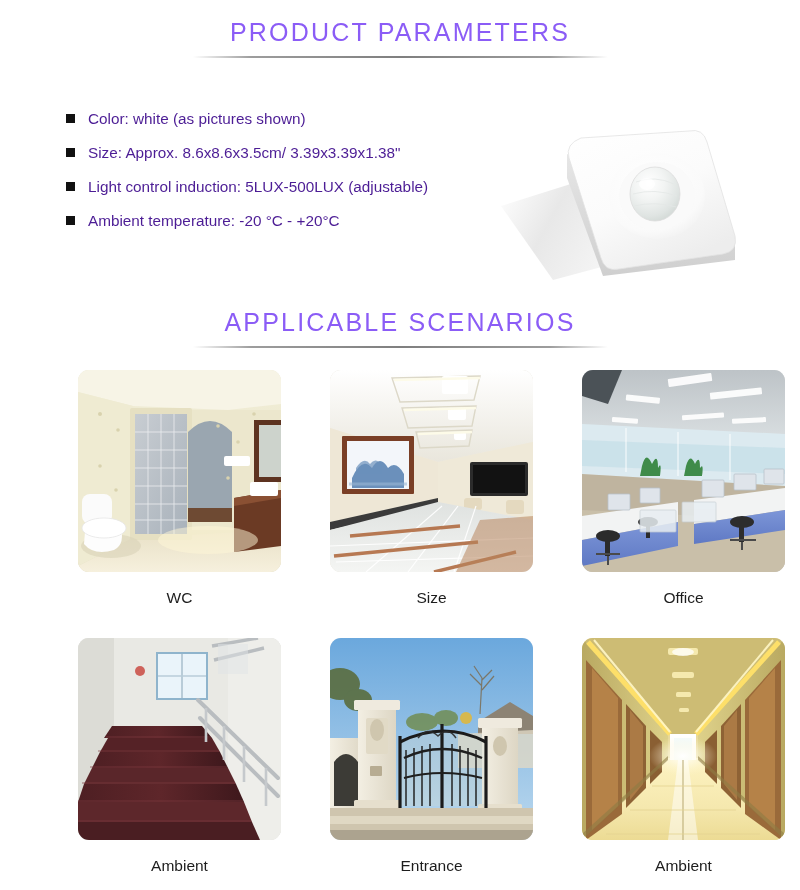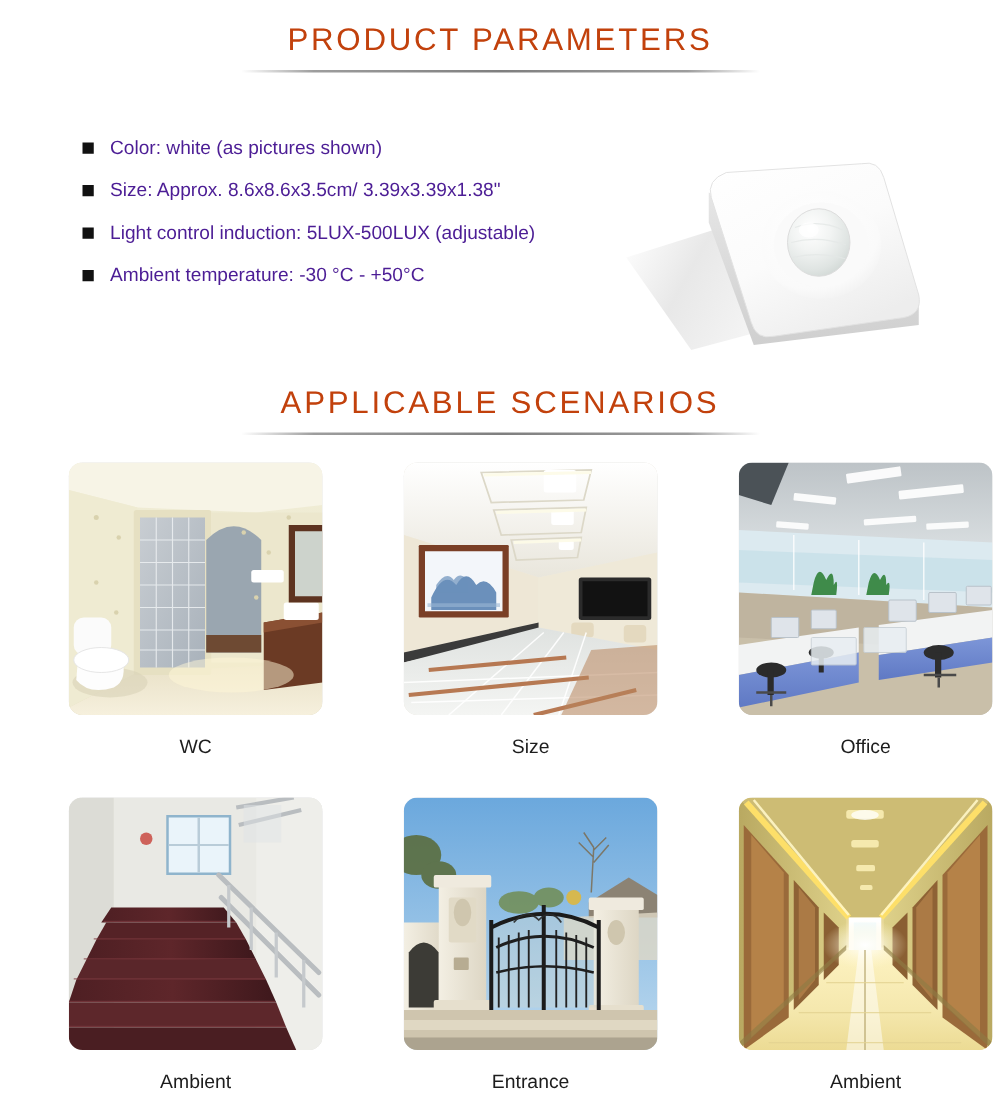--- a/index.html
+++ b/index.html
@@ -13,21 +13,21 @@
   
   .section-head{
     width:100%;
     text-align:center;
     position:relative;
   }
   .section-head .title{
     font-size:25px;
     font-weight:300;
     letter-spacing:2.2px;
-    color:#c2410c;
+    color:#8b5cf6;
     line-height:1;
     display:block;
   }
   .section-head .rule{
     width:415px;
     height:2px;
     margin:11px auto 0;
     background:linear-gradient(to right,
        rgba(160,160,160,0) 0%,
        rgba(140,140,140,.85) 14%,
@@ -59,21 +59,21 @@
   .product-photo{
     position:absolute;left:495px;top:108px;
     width:285px;height:185px;
   }
 
   
   .grid{
     position:absolute;left:55px;top:370px;
     width:692px;
   }
-  .grid-row{display:flex;gap:65px;margin-bottom:12px;}
+  .grid-row{display:flex;gap:49px;margin-bottom:12px;margin-left:23px;}
   .cell{width:203px;}
   .thumb{
     width:203px;height:202px;
     border-radius:11px;
     overflow:hidden;
     background:#e9e9e9;
     position:relative;
   }
   .thumb svg{display:block;width:100%;height:100%;}
   .caption{
@@ -106,21 +106,21 @@
   </div>
 
 
   <div class="param-row">
     <span class="bullet"></span>
     <span class="param-text">Light control induction: 5LUX-500LUX (adjustable)</span>
   </div>
 
   <div class="param-row">
     <span class="bullet"></span>
-    <span class="param-text">Ambient temperature: -30 °C - +50°C</span>
+    <span class="param-text">Ambient temperature: -20 °C - +20°C</span>
   </div>
 
 </div>
 
 <div class="product-photo">
   <svg viewBox="0 0 285 185" xmlns="http://www.w3.org/2000/svg">
     <defs>
       <linearGradient id="faceG" x1="0" y1="0" x2="0.6" y2="1">
         <stop offset="0%" stop-color="#ffffff"></stop>
         <stop offset="55%" stop-color="#fbfbfb"></stop>

